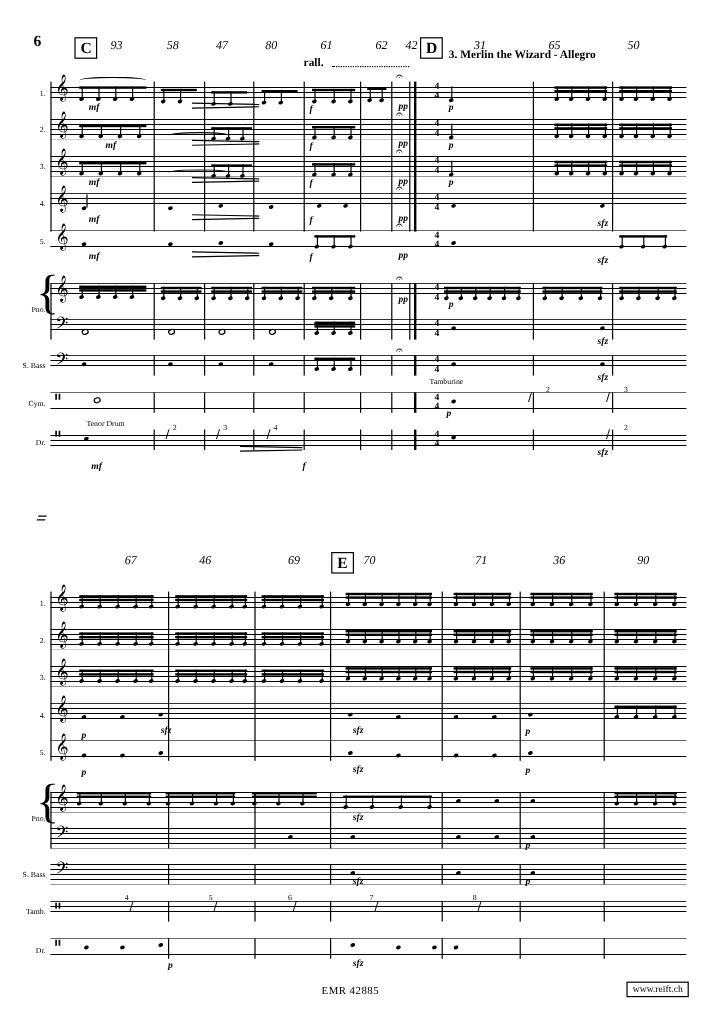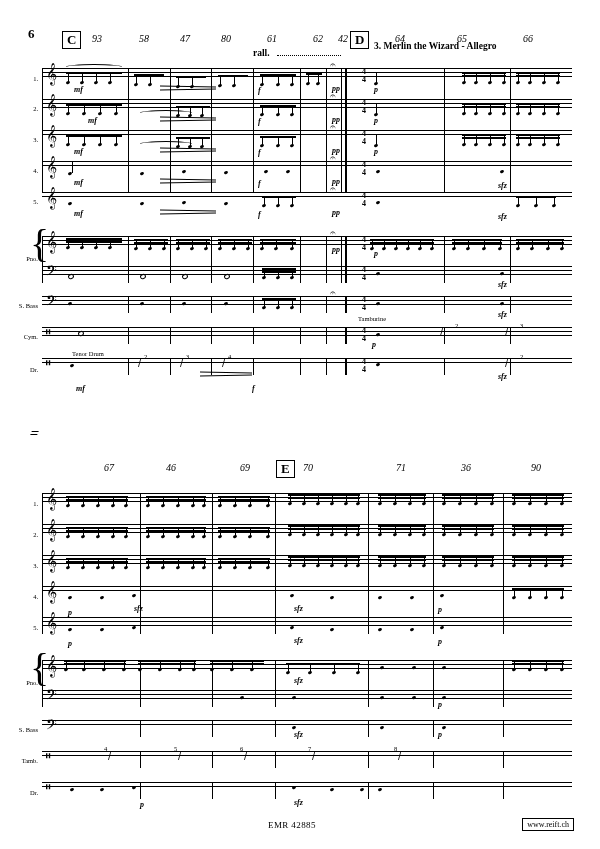--- a/index.html
+++ b/index.html
@@ -63,23 +63,23 @@
     <div class="rehearsal" style="left:62px;top:31px;">C</div>
     <div class="rehearsal" style="left:350px;top:31px;">D</div>
 
     <div class="barnum" style="left:92px;top:33px;">93</div>
     <div class="barnum" style="left:139px;top:33px;">58</div>
     <div class="barnum" style="left:180px;top:33px;">47</div>
     <div class="barnum" style="left:221px;top:33px;">80</div>
     <div class="barnum" style="left:267px;top:33px;">61</div>
     <div class="barnum" style="left:313px;top:33px;">62</div>
     <div class="barnum" style="left:338px;top:33px;">42</div>
-    <div class="barnum" style="left:395px;top:33px;">64</div>
+    <div class="barnum" style="left:395px;top:33px;">31</div>
     <div class="barnum" style="left:457px;top:33px;">65</div>
-    <div class="barnum" style="left:523px;top:33px;">66</div>
+    <div class="barnum" style="left:523px;top:33px;">50</div>
 
     <div class="tempotext" style="left:253px;top:48px;">rall.</div>
     <div class="dashline" style="left:277px;top:55px;width:64px;"></div>
     <div class="tempotext" style="left:374px;top:41px;font-size:9.5px;">3. Merlin the Wizard - Allegro</div>
     <div class="smalltext" style="left:358px;top:315px;">Tamburine</div>
     <div class="smalltext" style="left:72px;top:350px;">Tenor Drum</div>
 
     <div class="instlabel" style="left:10px;top:75px;width:28px;">1.</div>
     <div class="instlabel" style="left:10px;top:105px;width:28px;">2.</div>
     <div class="instlabel" style="left:10px;top:136px;width:28px;">3.</div>

